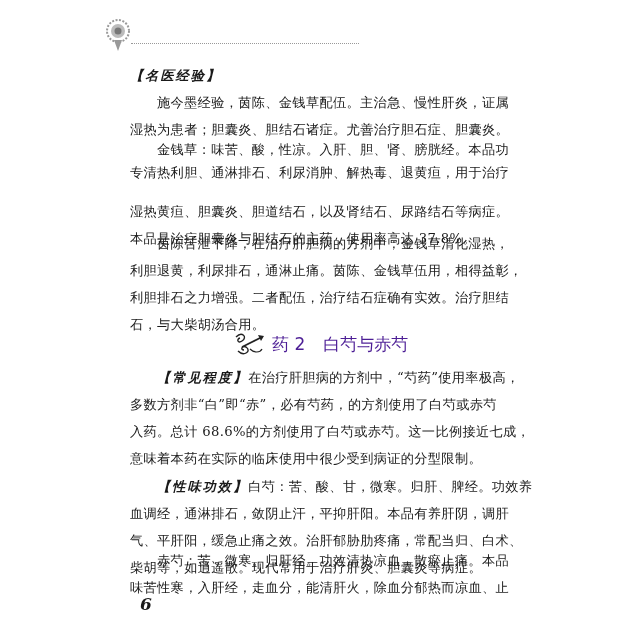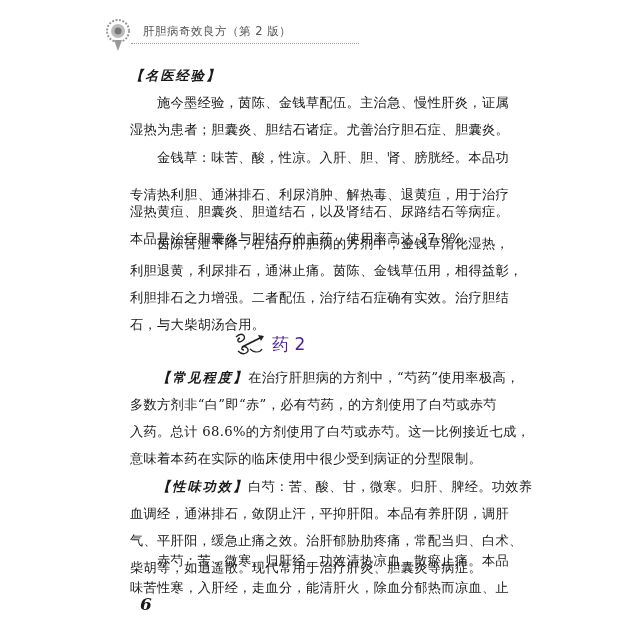--- a/index.html
+++ b/index.html
@@ -35,50 +35,50 @@
 </head>
 <body>
 
 <div class="header">
   <svg class="header-ornament" viewBox="0 0 26 34">
     <circle cx="13" cy="13" r="11" fill="none" stroke="#999" stroke-width="2" stroke-dasharray="2 1.5"></circle>
     <circle cx="13" cy="13" r="7" fill="#bbb"></circle>
     <circle cx="13" cy="13" r="3.5" fill="#777"></circle>
     <path d="M9 22 L13 33 L17 22 Z" fill="#999"></path>
   </svg>
-  <span class="header-title">肝胆病奇效良方（第 2 版）</span>
   <div class="header-rule"></div>
 </div>
 
 <div class="content">
   <div class="line" style="top:62px"><span class="tag">【名医经验】</span></div>
 
   <div class="line indent" style="top:89px">施今墨经验，茵陈、金钱草配伍。主治急、慢性肝炎，证属</div>
   <div class="line" style="top:116px">湿热为患者；胆囊炎、胆结石诸症。尤善治疗胆石症、胆囊炎。</div>
 
-  <div class="line indent" style="top:144px">金钱草：味苦、酸，性凉。入肝、胆、肾、膀胱经。本品功</div>
-  <div class="line" style="top:181px">专清热利胆、通淋排石、利尿消肿、解热毒、退黄疸，用于治疗</div>
+  <div class="line indent" style="top:136px">金钱草：味苦、酸，性凉。入肝、胆、肾、膀胱经。本品功</div>
+  <div class="line" style="top:159px">专清热利胆、通淋排石、利尿消肿、解热毒、退黄疸，用于治疗</div>
   <div class="line" style="top:198px">湿热黄疸、胆囊炎、胆道结石，以及肾结石、尿路结石等病症。</div>
   <div class="line" style="top:225px">本品是治疗胆囊炎与胆结石的主药，使用率高达 37.8%。</div>
 
   <div class="line indent" style="top:230px">茵陈苦泄下降，在治疗肝胆病的方剂中；金钱草清化湿热，</div>
   <div class="line" style="top:257px">利胆退黄，利尿排石，通淋止痛。茵陈、金钱草伍用，相得益彰，</div>
   <div class="line" style="top:284px">利胆排石之力增强。二者配伍，治疗结石症确有实效。治疗胆结</div>
   <div class="line" style="top:311px">石，与大柴胡汤合用。</div>
 </div>
 
 <div class="section-title">
   <svg class="orn" viewBox="0 0 36 26">
     <path d="M4 6 C10 0,16 6,10 10 C6 13,4 8,8 7" fill="none" stroke="#222" stroke-width="1.4"></path>
     <path d="M6 20 C12 26,20 20,14 16 C10 14,8 19,12 19" fill="none" stroke="#222" stroke-width="1.4"></path>
     <path d="M10 16 L30 6" stroke="#222" stroke-width="1.6"></path>
     <path d="M26 4 L32 5 L29 10 Z" fill="#222"></path>
     <path d="M18 18 C22 22,28 22,30 18" fill="none" stroke="#222" stroke-width="1.2"></path>
   </svg>
   <span class="num">药 2</span>
+  <span>白芍与赤芍</span>
 </div>
 
 <div class="content">
   <div class="line indent" style="top:364px"><span class="tag">【常见程度】</span><span>在治疗肝胆病的方剂中，“芍药”使用率极高，</span></div>
   <div class="line" style="top:391px">多数方剂非“白”即“赤”，必有芍药，的方剂使用了白芍或赤芍</div>
   <div class="line" style="top:418px">入药。总计 68.6%的方剂使用了白芍或赤芍。这一比例接近七成，</div>
   <div class="line" style="top:445px">意味着本药在实际的临床使用中很少受到病证的分型限制。</div>
 
   <div class="line indent" style="top:473px"><span class="tag">【性味功效】</span><span>白芍：苦、酸、甘，微寒。归肝、脾经。功效养</span></div>
   <div class="line" style="top:500px">血调经，通淋排石，敛阴止汗，平抑肝阳。本品有养肝阴，调肝</div>

